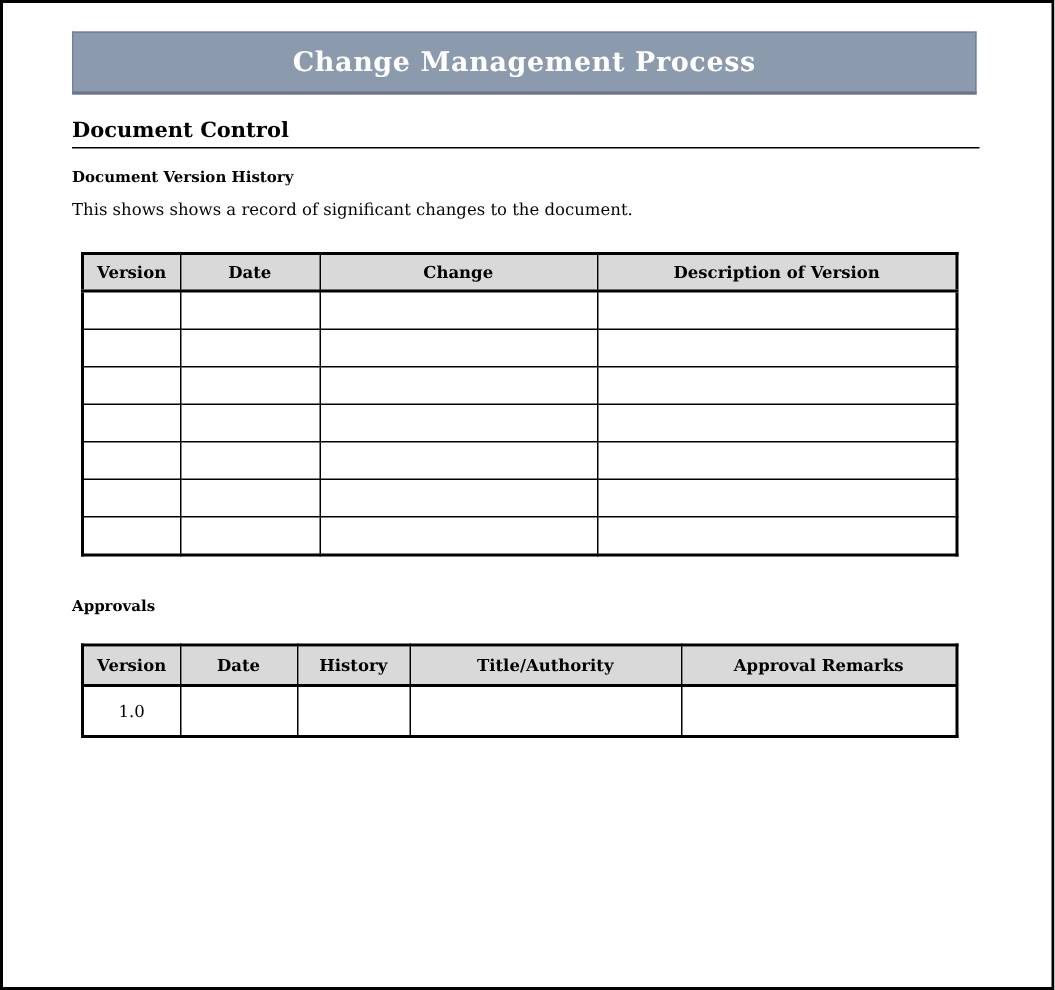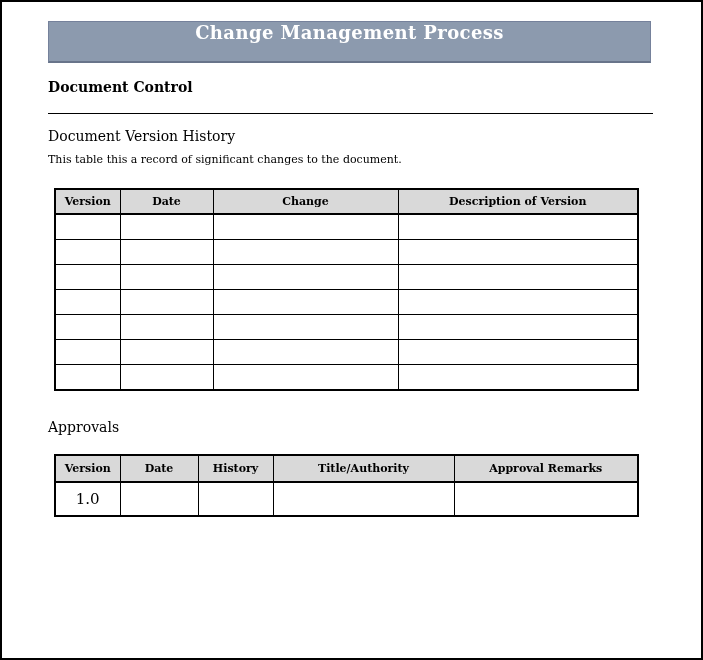--- a/index.html
+++ b/index.html
@@ -4,60 +4,60 @@
 <style>
   html,body { margin:0; padding:0; background:#fff; }
   .page {
     width:703px; height:660px; box-sizing:border-box;
     border:2px solid #000; background:#fff; position:relative;
     font-family:"DejaVu Serif", serif; color:#000; overflow:hidden;
   }
   .banner {
     margin:19px 50px 0 46px; height:42px; box-sizing:border-box;
     border:1px solid #75819b; border-bottom:2px solid #68748a;
-    display:flex; justify-content:center;
+    display:flex; align-items:center; justify-content:center;
   }
   .banner-title { font-size:18px; font-weight:bold; letter-spacing:.4px; }
   .doc-control {
     margin:16px 48px 0 46px; font-size:14px; font-weight:bold;
-    padding-bottom:18px; border-bottom:1px solid #000;
+    padding-bottom:3px; border-bottom:1px solid #000;
   }
-  .section-heading { margin:14px 48px 0 46px; font-size:14px; font-weight:normal; }
+  .section-heading { margin:14px 48px 0 46px; font-size:10px; font-weight:bold; }
   .section-heading.approvals { margin-top:28px; }
   .section-desc { margin:9px 48px 0 46px; font-size:11px; }
   table.doc-table {
     border-collapse:collapse; margin:22px 0 0 52px;
     border:2px solid #000; table-layout:fixed; width:583px;
   }
   table.doc-table.ap { margin-top:19px; }
   .doc-table th, .doc-table td {
     border:1px solid #000; padding:0 3px; text-align:center; vertical-align:middle;
     overflow:hidden; white-space:nowrap;
   }
   .doc-table thead tr { border-bottom:2px solid #000; }
   .doc-table th { font-size:11px; font-weight:bold; height:23px; }
-  .doc-table td { font-size:15px; }
+  .doc-table td { font-size:11px; }
   table.vh td { height:24px; }
   table.ap th { height:25px; }
   table.ap td { height:32px; }
 </style>
 </head>
 <body>
 
 <div class="page">
 
   <div class="banner" style="background-color: rgb(140, 154, 174);">
     <span class="banner-title" style="color: rgb(255, 255, 255);">Change Management Process</span>
   </div>
 
   <div class="doc-control">Document Control</div>
 
   <div class="section-heading">Document Version History</div>
 
-  <div class="section-desc">This table this a record of significant changes to the document.</div>
+  <div class="section-desc">This shows shows a record of significant changes to the document.</div>
 
   <table class="doc-table vh">
       <colgroup>
         <col style="width: 65px;">
         <col style="width: 93px;">
         <col style="width: 185px;">
         <col style="width: 240px;">
       </colgroup>
       <thead>
         <tr style="background-color: rgb(217, 217, 217);">

